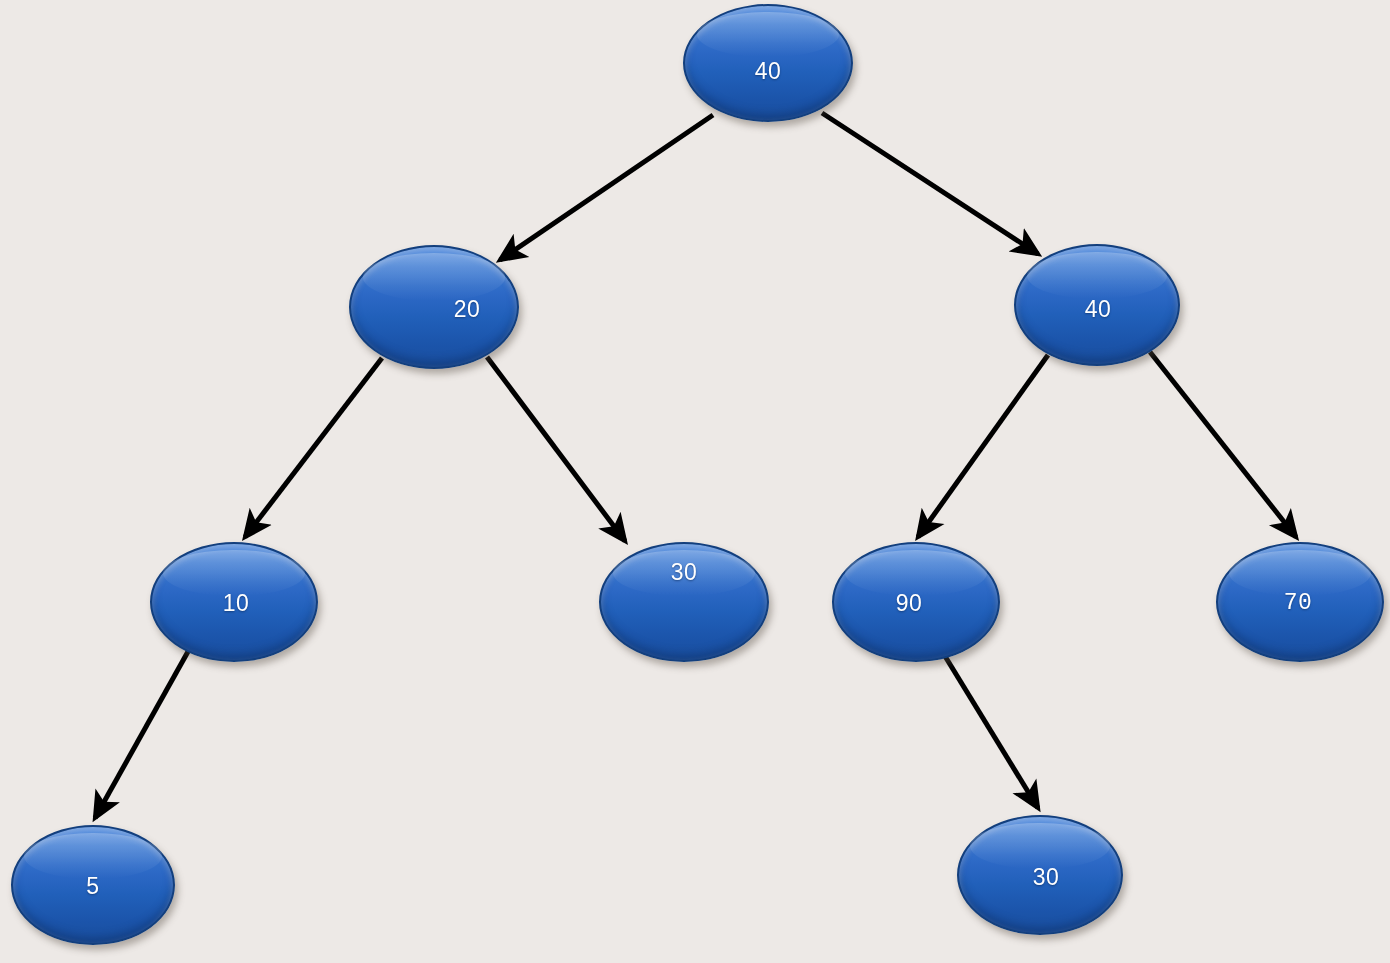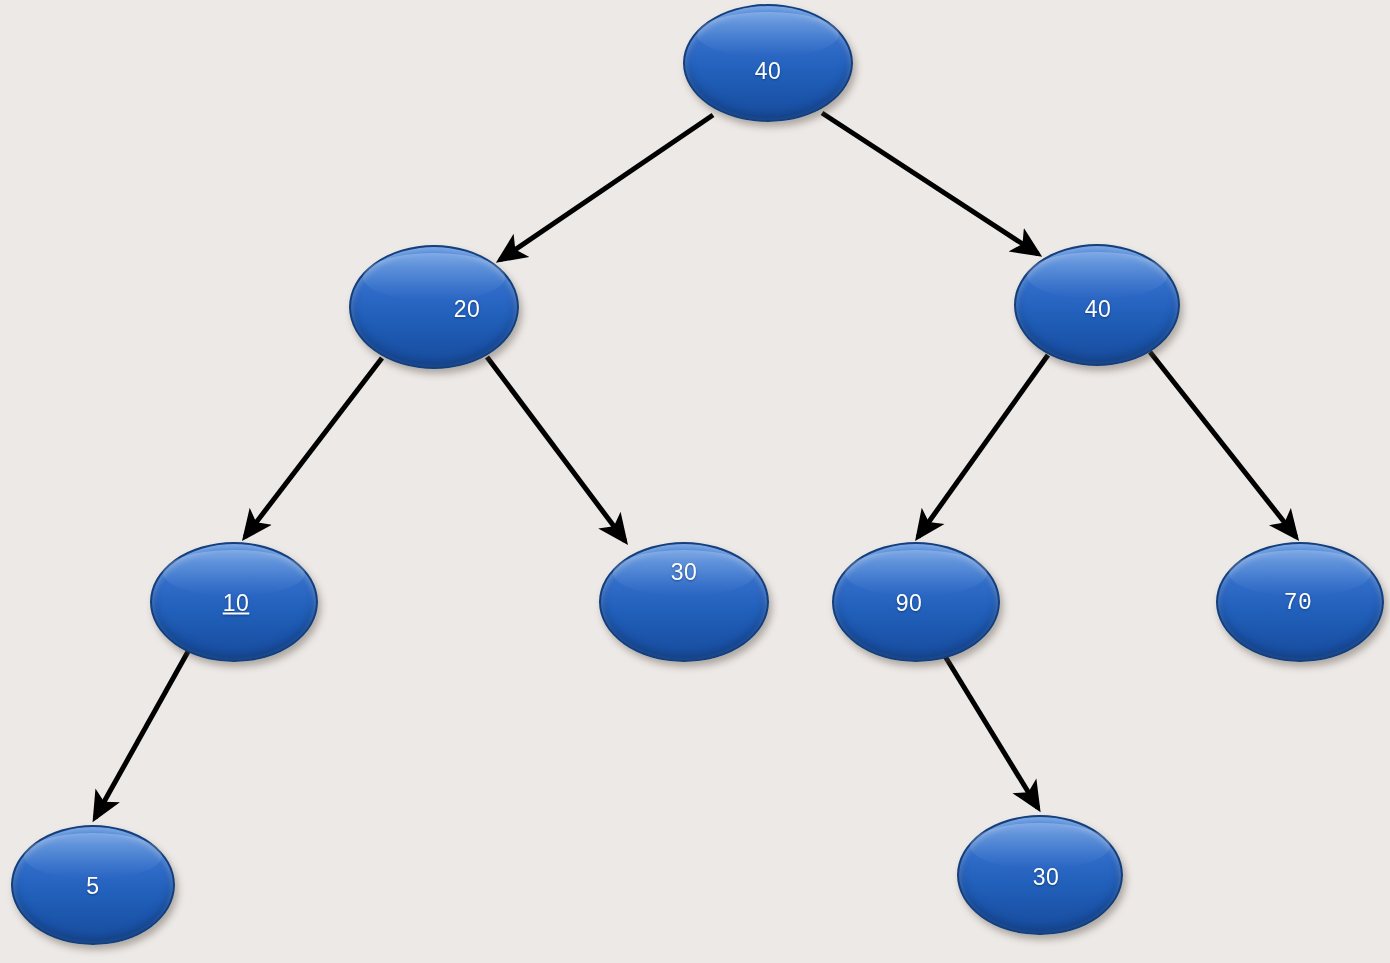--- a/index.html
+++ b/index.html
@@ -94,21 +94,21 @@
     </svg>
 
   <div id="node-layer">
       <div class="tree-node" style="left: 683px; top: 4px; width: 170px; height: 118px;"></div>
       <div class="node-label" style="left: 768px; top: 71px; transform: translate(-50%, -50%);">40</div>
       <div class="tree-node" style="left: 349px; top: 245px; width: 170px; height: 124px;"></div>
       <div class="node-label" style="left: 437px; top: 309px; transform: translate(-50%, -50%); margin-left: 30px;">20</div>
       <div class="tree-node" style="left: 1014px; top: 244px; width: 166px; height: 122px;"></div>
       <div class="node-label" style="left: 1098px; top: 309px; transform: translate(-50%, -50%);">40</div>
       <div class="tree-node" style="left: 150px; top: 542px; width: 168px; height: 120px;"></div>
-      <div class="node-label" style="left: 236px; top: 603px; transform: translate(-50%, -50%); text-decoration: underline;">10</div>
+      <div class="node-label" style="left: 236px; top: 603px; transform: translate(-50%, -50%);">10</div>
       <div class="tree-node" style="left: 599px; top: 542px; width: 170px; height: 120px;"></div>
       <div class="node-label" style="left: 684px; top: 572px; transform: translate(-50%, -50%);">30</div>
       <div class="tree-node" style="left: 832px; top: 542px; width: 168px; height: 120px;"></div>
       <div class="node-label" style="left: 909px; top: 603px; transform: translate(-50%, -50%);">90</div>
       <div class="tree-node" style="left: 1216px; top: 542px; width: 168px; height: 120px;"></div>
       <div class="node-label" style="left: 1298px; top: 603px; transform: translate(-50%, -50%); font-family: Liberation Mono, monospace;">70</div>
       <div class="tree-node" style="left: 11px; top: 825px; width: 164px; height: 120px;"></div>
       <div class="node-label" style="left: 93px; top: 886px; transform: translate(-50%, -50%);">5</div>
       <div class="tree-node" style="left: 957px; top: 815px; width: 166px; height: 120px;"></div>
       <div class="node-label" style="left: 1046px; top: 877px; transform: translate(-50%, -50%);">30</div>

